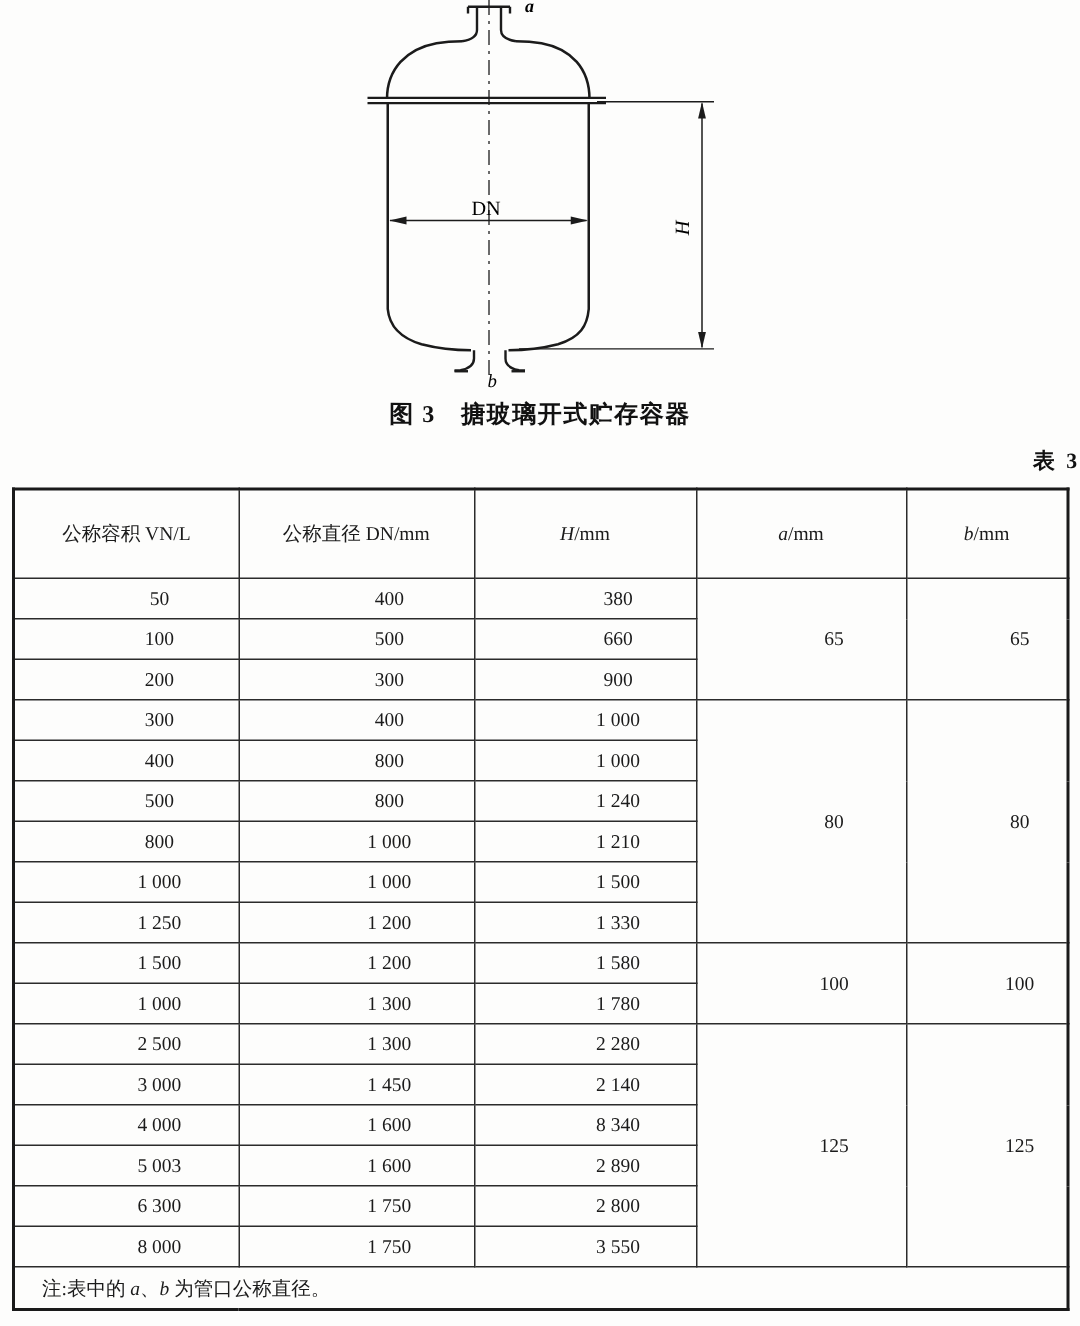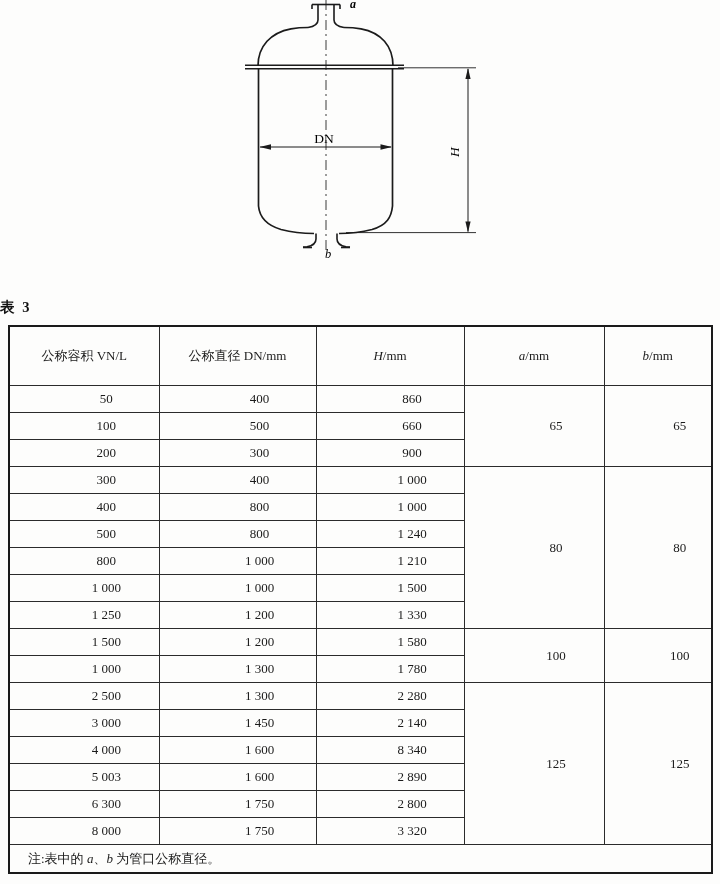--- a/index.html
+++ b/index.html
@@ -6,21 +6,21 @@
   .page{
     position:relative;width:720px;height:884px;background:#fdfdfc;overflow:hidden;
     font-family:"Liberation Serif","DejaVu Serif",serif;color:#1b1b1b;
   }
   .figure-wrap{position:absolute;left:0;top:0;width:720px;height:264px;}
   .figure-caption{
     position:absolute;left:0;top:266px;width:720px;text-align:center;
     font-weight:bold;font-size:16px;letter-spacing:1px;color:#111;
   }
   .table-title{
-    position:absolute;left:0;top:298px;width:720px;text-align:left;
+    position:absolute;left:0;top:298px;width:720px;text-align:right;
     font-weight:bold;font-size:14.5px;letter-spacing:2px;color:#111;
   }
   table.spec{
     position:absolute;left:8px;top:325px;width:703px;
     border-collapse:collapse;table-layout:fixed;
     font-size:13px;color:#1b1b1b;
   }
   table.spec th,table.spec td{
     border:1px solid #2b2b2b;text-align:center;vertical-align:middle;
     padding:0;font-weight:normal;
@@ -93,20 +93,21 @@
         <polygon points="468,68 465.4,79 470.6,79" fill="#1b1b1b"></polygon>
         <polygon points="468,232.4 465.4,221.4 470.6,221.4" fill="#1b1b1b"></polygon>
         <text x="459" y="152" text-anchor="middle" font-size="13.5" font-style="italic" transform="rotate(-90 459 152)">H</text>
       </g>
 
       <text x="350" y="8" font-size="12" font-style="italic" font-weight="bold">a</text>
       <text x="325" y="258" font-size="12.5" font-style="italic">b</text>
     </svg>
   </div>
 
+  <div class="figure-caption">图 3　搪玻璃开式贮存容器</div>
 
   <div class="table-title">表 3</div>
 
   <table class="spec">
     <colgroup>
       <col style="width:150px">
         <col style="width:157px">
         <col style="width:148px">
       <col style="width:140px">
         <col style="width:108px">
@@ -117,21 +118,21 @@
           <th>公称直径 DN/mm</th>
           <th><i>H</i>/mm</th>
           <th><i>a</i>/mm</th>
           <th><i>b</i>/mm</th>
         </tr>
     </thead>
     <tbody id="table-body">
         <tr>
           <td>50</td>
           <td>400</td>
-          <td>860</td>
+          <td>380</td>
           <td rowspan="3">65</td>
           <td rowspan="3">65</td>
         </tr>
         <tr>
           <td>100</td>
           <td>500</td>
           <td>660</td>
         </tr>
         <tr>
           <td>200</td>
@@ -205,21 +206,21 @@
           <td>2 890</td>
         </tr>
         <tr>
           <td>6 300</td>
           <td>1 750</td>
           <td>2 800</td>
         </tr>
         <tr>
           <td>8 000</td>
           <td>1 750</td>
-          <td>3 320</td>
+          <td>3 550</td>
         </tr>
       </tbody>
     <tbody>
       <tr>
         <td class="note-cell" colspan="5"><span>注:表中的 </span><i>a</i><span>、</span><i>b</i><span> 为管口公称直径。</span></td>
       </tr>
     </tbody>
   </table>
 
 </div>

